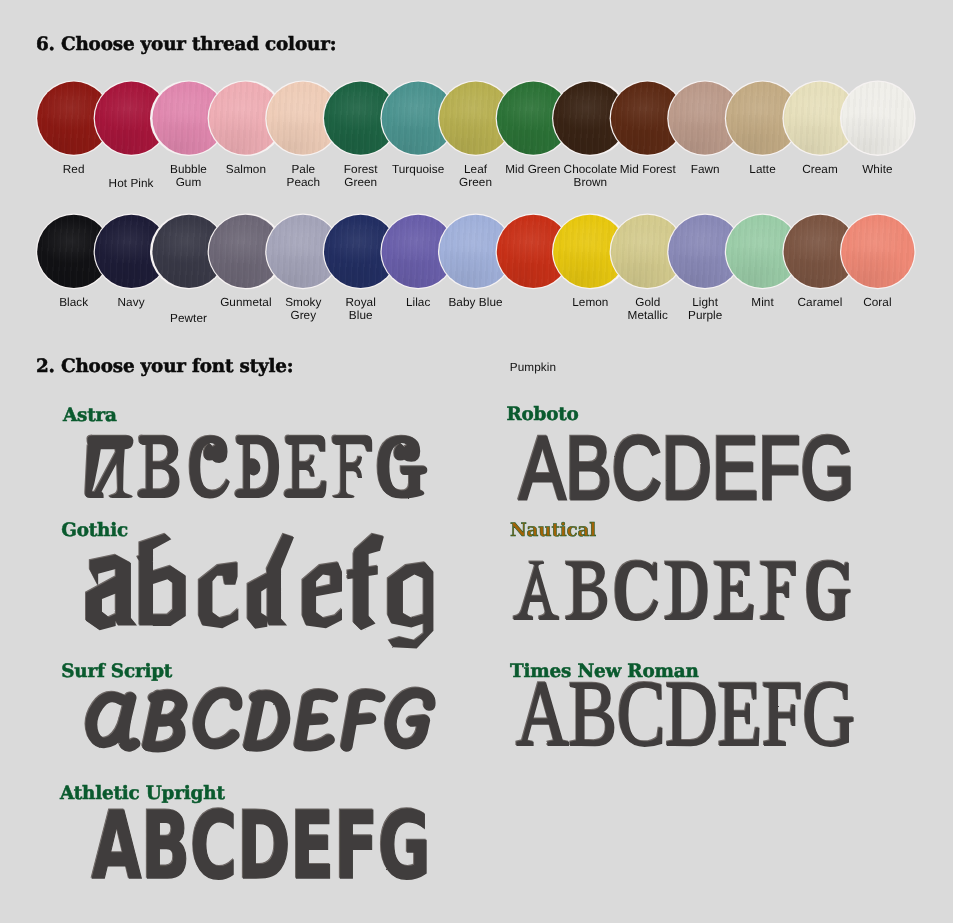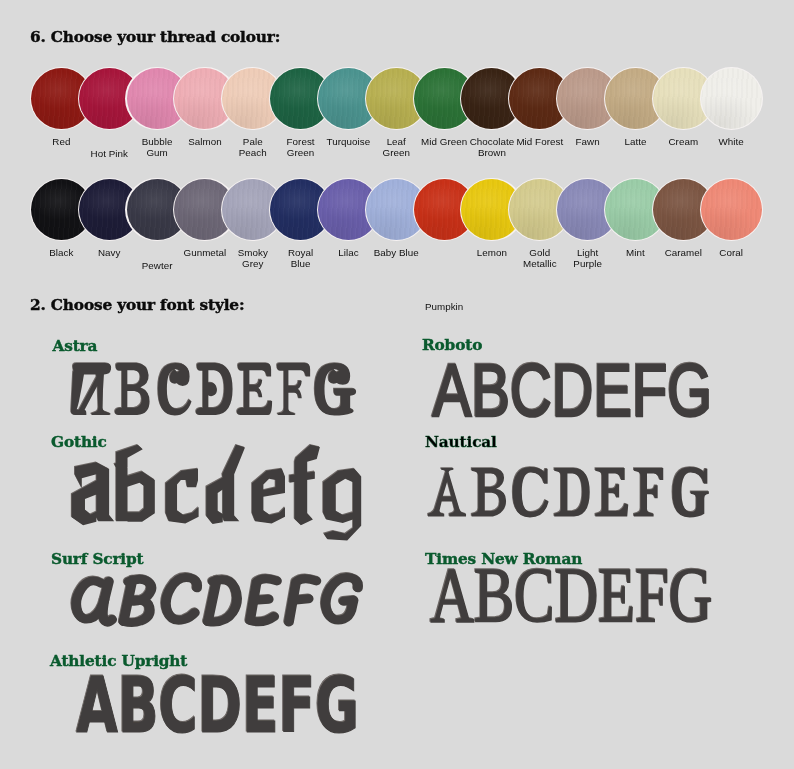--- a/index.html
+++ b/index.html
@@ -332,21 +332,21 @@
               <g transform="translate(220.98,113.2) scale(0.635,0.5660000000000001) translate(0,-100)">
                 <path d="M6 -12 L29 -35 L44 -31 L39 -10 L24 -5 L24 86 L33 97 L14 107 L4 96 L4 -5 ZM-4 19 L36 12 L36 25 L-4 32 Z"></path>
               </g>
               <g transform="translate(252.73,113.2) scale(0.635,0.5660000000000001) translate(0,-100)">
                 <path d="M23 11 L48 7 L59 21 L59 108 L37 134 L6 132 L0 122 L15 117 L34 122 L46 112 L46 97 L30 103 L4 97 L-1 85 L-1 31 ZM19 35 L19 82 L30 89 L46 84 L46 31 L34 25 Z"></path>
               </g>
             </g>
           </g>
         </svg>
       </div>
-      <div class="font-name" style="left: 425px; top: 432.7px; color: #000000;">Nautical</div>
+      <div class="font-name" style="left: 425px; top: 432.7px; color: #a16207;">Nautical</div>
       <div class="sample" style="left: 428.1px; top: 422.9px;">
         <svg width="295.4" height="149.76" viewBox="0 0 295.4 149.76">
           <g filter="url(#stitch)">
             <g transform="translate(-0.8,-0.8)">
               <g fill="#6e6866">
                 <g transform="translate(0,93.6) scale(0.507027027027027,0.46799999999999997) translate(0,-100)">
                   <path d="M0 100 L0 94 L6 92 Q11 90 13 83 L34 7 Q36 2 31 1 L26 0 L26 -4 L50 -4 L50 0 L45 1 Q40 2 41 7 L62 84 Q64 91 69 92 L75 94 L75 100 L42 100 L42 94 L48 92 Q53 90 52 85 L48 68 L27 68 L23 86 Q22 92 27 93 L32 94 L32 100 ZM29 57 L46 57 L38 25 Z"></path>
                 </g>
                 <g transform="translate(42.59027027027027,93.6) scale(0.507027027027027,0.46799999999999997) translate(0,-100)">
                   <path d="M2 100 L2 94 L9 92 Q15 90 15 83 L15 13 Q15 6 9 4 L2 2 L2 -4 L44 -4 Q66 -2 66 17 Q66 33 50 41 Q70 45 70 66 Q70 92 44 100 ZM28 8 L28 37 L40 37 Q53 35 53 23 Q53 9 40 8 ZM28 49 L28 88 L42 88 Q57 86 57 69 Q57 51 42 49 Z"></path>

